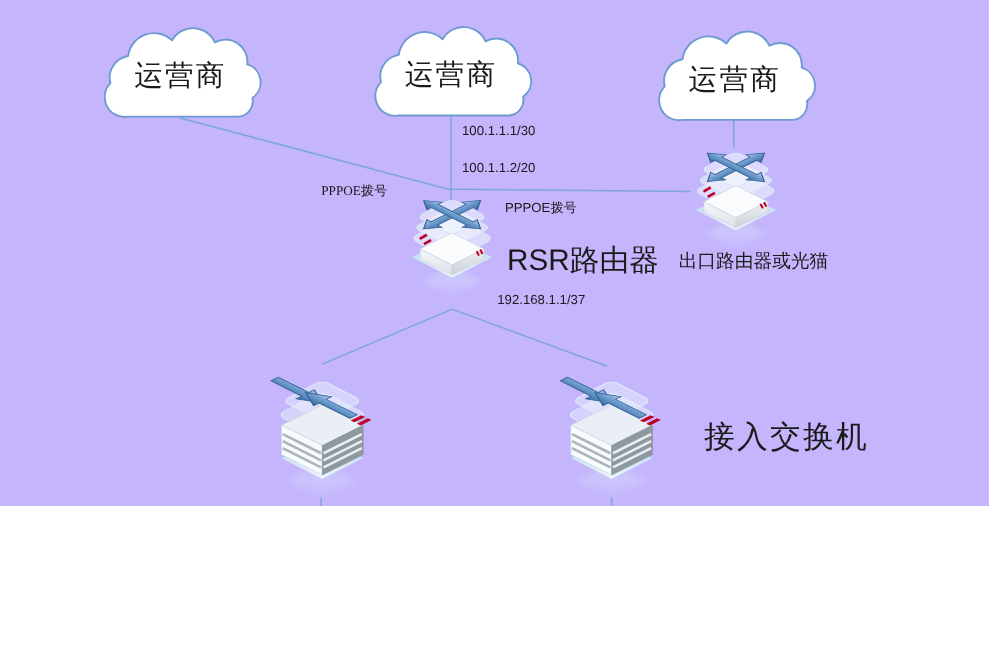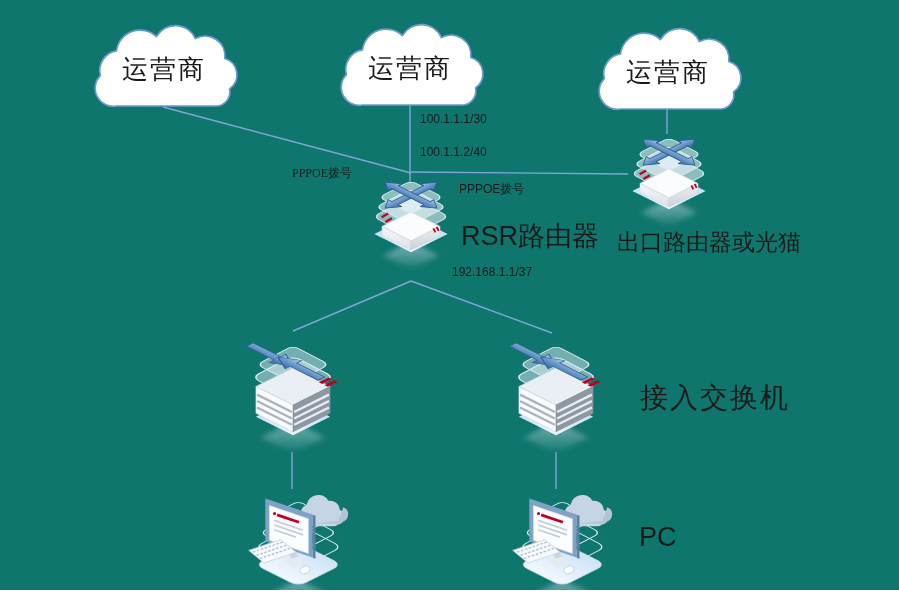--- a/index.html
+++ b/index.html
@@ -1,39 +1,39 @@
 <!DOCTYPE html>
 <html style="--c-line: #7DA7D8; --c-cloud_stroke: #6D9AD0; --c-arrow_blue: #4C7FB8; --c-accent_red: #C00023; --c-text: #1A1A1A;"><head>
 <meta charset="utf-8">
 <style>
   html,body{margin:0;padding:0;background:#ffffff;}
   #stage{
     position:relative;
-    width:899px;height:590px;
-    background:#0f766e;
+    width:899px;height:460px;
+    background:#c4b5fd;
     overflow:hidden;
     font-family:"Liberation Sans","DejaVu Sans",sans-serif;
   }
   .abs{position:absolute;}
   svg{display:block;overflow:visible;}
   
   .net-line{stroke:var(--c-line,#7DA7D8);stroke-width:1.4;fill:none;}
   
   .cloud-use{fill:#ffffff;stroke:var(--c-cloud_stroke,#6D9AD0);stroke-width:1.8;stroke-linejoin:round;}
   
   .lbl{position:absolute;white-space:nowrap;color:var(--c-text,#1A1A1A);line-height:1.15;}
   .lbl-sans{font-family:"Liberation Sans","DejaVu Sans",sans-serif;}
   .lbl-serif{font-family:"Liberation Serif","DejaVu Serif",serif;}
   .cloud-label{
     position:absolute;transform:translate(-50%,-50%);
     font-family:"Liberation Serif","DejaVu Serif",serif;
     font-size:26px;letter-spacing:2px;color:#1A1A1A;white-space:nowrap;
   }
   .fs15{font-size:12px;}
-  .fs17{font-size:23px;}
+  .fs17{font-size:17px;font-family:Liberation Mono, monospace;}
   .fs21{font-size:27px;}
   .fs22{font-size:28px;letter-spacing:2px;}
 </style>
 </head>
 <body>
 
 <div id="stage">
 
   <svg width="0" height="0" class="abs" aria-hidden="true">
     <defs>
@@ -207,21 +207,21 @@
     <use href="#icon-switch"></use>
   </svg>
   <svg class="abs" style="left:237px;top:483px;" width="118" height="123" viewBox="0 0 100 104">
     <use href="#icon-pc"></use>
   </svg>
   <svg class="abs" style="left:501px;top:483px;" width="118" height="123" viewBox="0 0 100 104">
     <use href="#icon-pc"></use>
   </svg>
 
   <div class="lbl lbl-sans fs15" style="left:420px;top:113px;">100.1.1.1/30</div>
-  <div class="lbl lbl-sans fs15" style="left:420px;top:146px;">100.1.1.2/40</div>
+  <div class="lbl lbl-sans fs15" style="left:420px;top:146px;">100.1.1.2/20</div>
   <div class="lbl lbl-sans fs15" style="left:292px;top:167px;font-family:Liberation Serif, serif;">PPPOE拨号</div>
   <div class="lbl lbl-sans fs15" style="left:459px;top:183px;">PPPOE拨号</div>
   <div class="lbl lbl-sans fs21" style="left:461px;top:221px;">RSR路由器</div>
   <div class="lbl lbl-sans fs15" style="left:452px;top:266px;">192.168.1.1/37</div>
   <div class="lbl lbl-serif fs17" style="left:617px;top:230px;">出口路由器或光猫</div>
   <div class="lbl lbl-serif fs22" style="left:640px;top:382px;">接入交换机</div>
   <div class="lbl lbl-sans fs21" style="left:639px;top:522px;">PC</div>
 
 </div>
 

